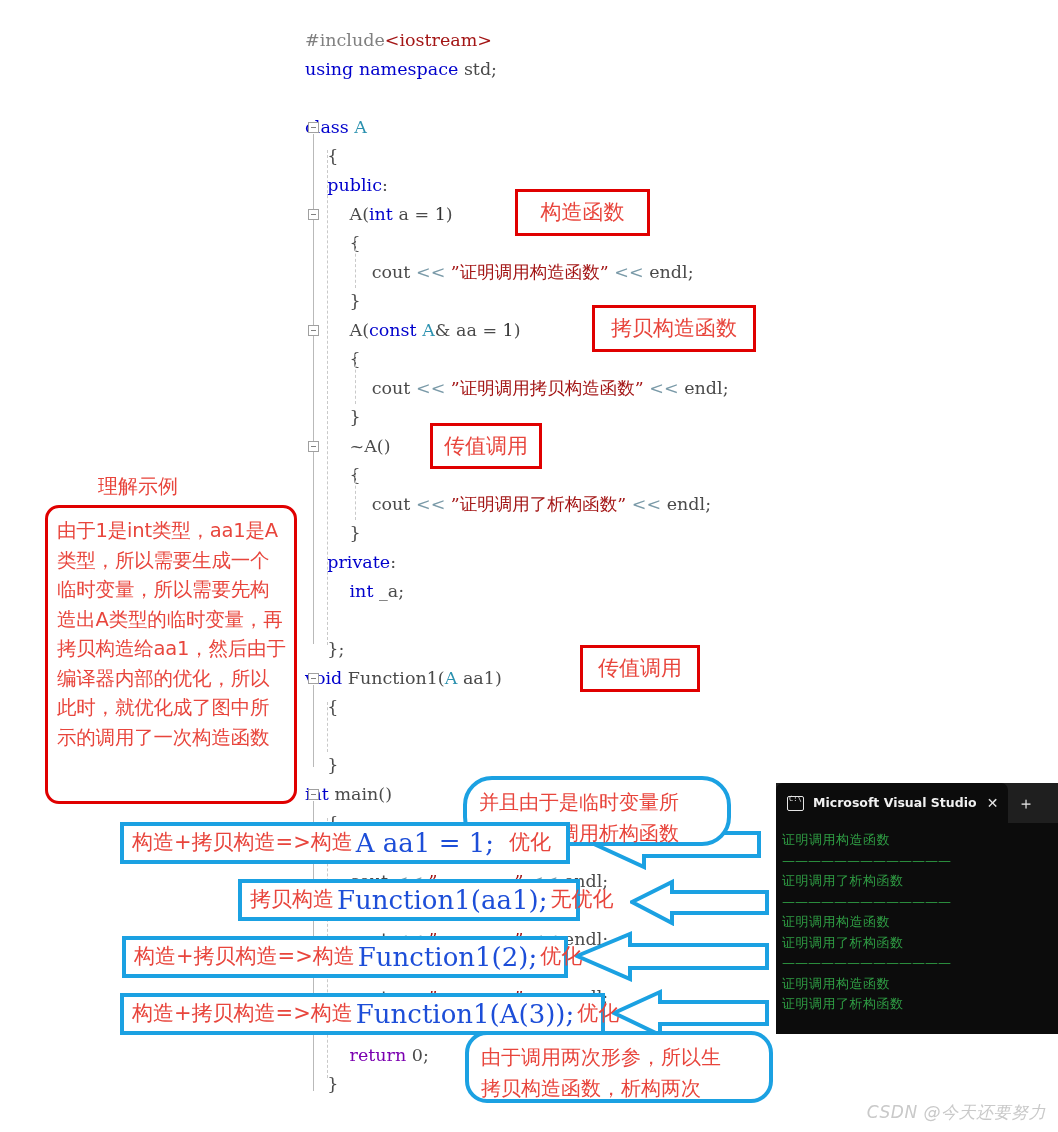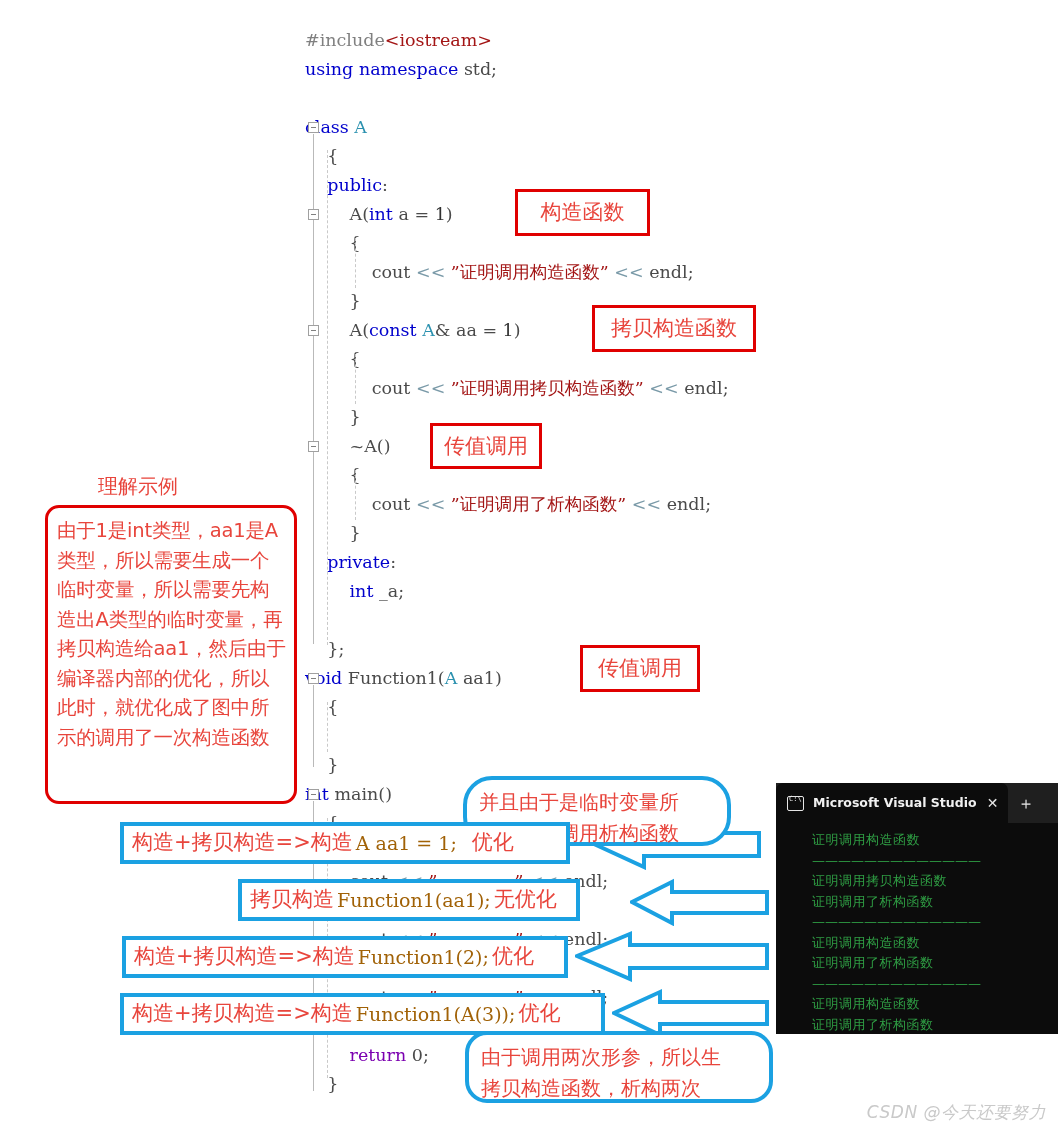--- a/index.html
+++ b/index.html
@@ -114,23 +114,23 @@
     z-index: 28;
     white-space: nowrap;
     line-height: 1.1;
   }
   .cn {
     color: #e8453c;
     font-family: "DejaVu Sans", "Liberation Sans", sans-serif;
     font-size: 21px;
   }
   .code-in-box {
-    color: #a16207;
+    color: #1d4ed8;
     font-family: "DejaVu Serif", "Liberation Serif", serif;
-    font-size: 19px;
+    font-size: 26px;
     padding: 0 3px;
   }
 
   .arrow-svg { position: absolute; z-index: 27; }
 
   
   #terminal {
     position: absolute;
     left: 776px; top: 783px;
     width: 282px; height: 251px;
@@ -187,21 +187,20 @@
     font-family: "DejaVu Sans", sans-serif;
   }
   #term-new-tab {
     color: #e6e6e6; font-size: 17px;
     display: flex; align-items: center; justify-content: center;
     width: 36px;
     font-family: "DejaVu Sans", sans-serif;
   }
   #term-body {
     padding: 7px 0 0 6px;
-    margin-left: 30px;
   }
   .term-line {
     color: #2f9e44;
     font-size: 13px;
     line-height: 20.5px;
     letter-spacing: 0.5px;
     white-space: pre;
     font-family: "DejaVu Sans", "Liberation Sans", sans-serif;
   }
   .term-line.sep { letter-spacing: 0px; }
@@ -322,21 +321,20 @@
     <div id="term-tab">
       <span id="term-tab-icon"></span>
       <span id="term-title-text">Microsoft Visual Studio 调试控制台</span>
       <span id="term-close">✕</span>
     </div>
     <div id="term-new-tab">＋</div>
   </div>
   <div id="term-body">
       <div class="term-line">证明调用构造函数</div>
       <div class="term-line sep">—————————————</div>
-      <div class="term-line">证明调用拷贝构造函数</div>
       <div class="term-line">证明调用了析构函数</div>
       <div class="term-line sep">—————————————</div>
       <div class="term-line">证明调用构造函数</div>
       <div class="term-line">证明调用了析构函数</div>
       <div class="term-line sep">—————————————</div>
       <div class="term-line">证明调用构造函数</div>
       <div class="term-line">证明调用了析构函数</div>
     </div>
 </div>
 

